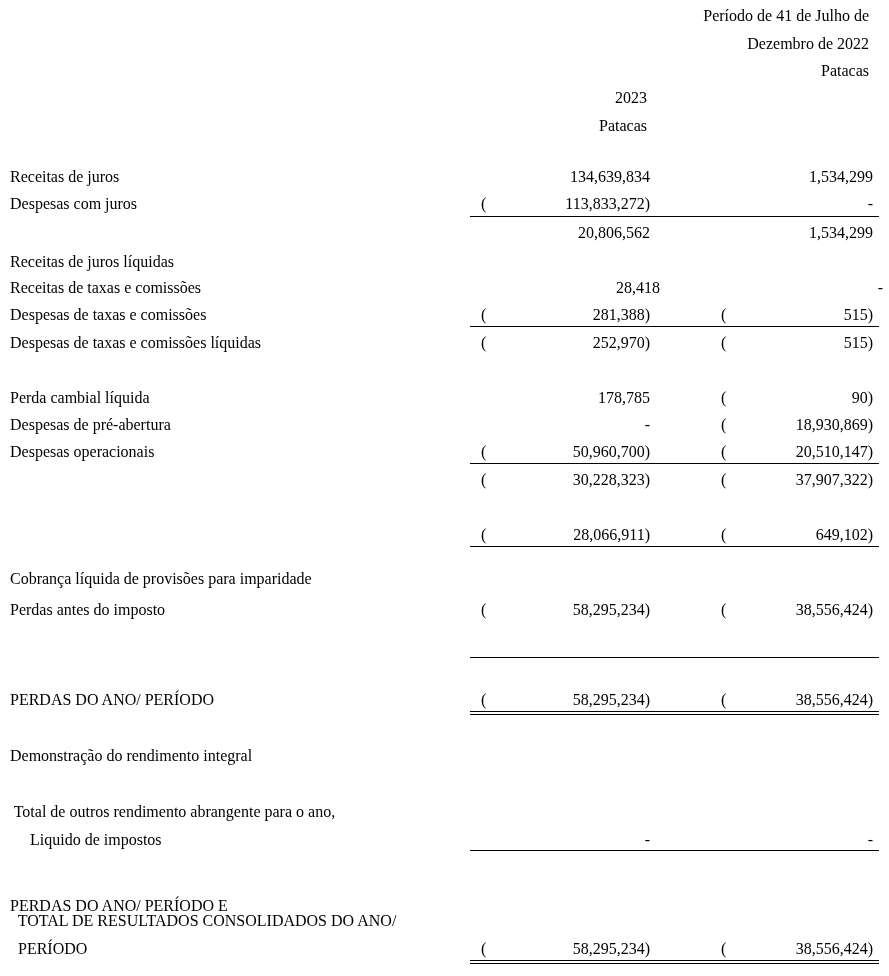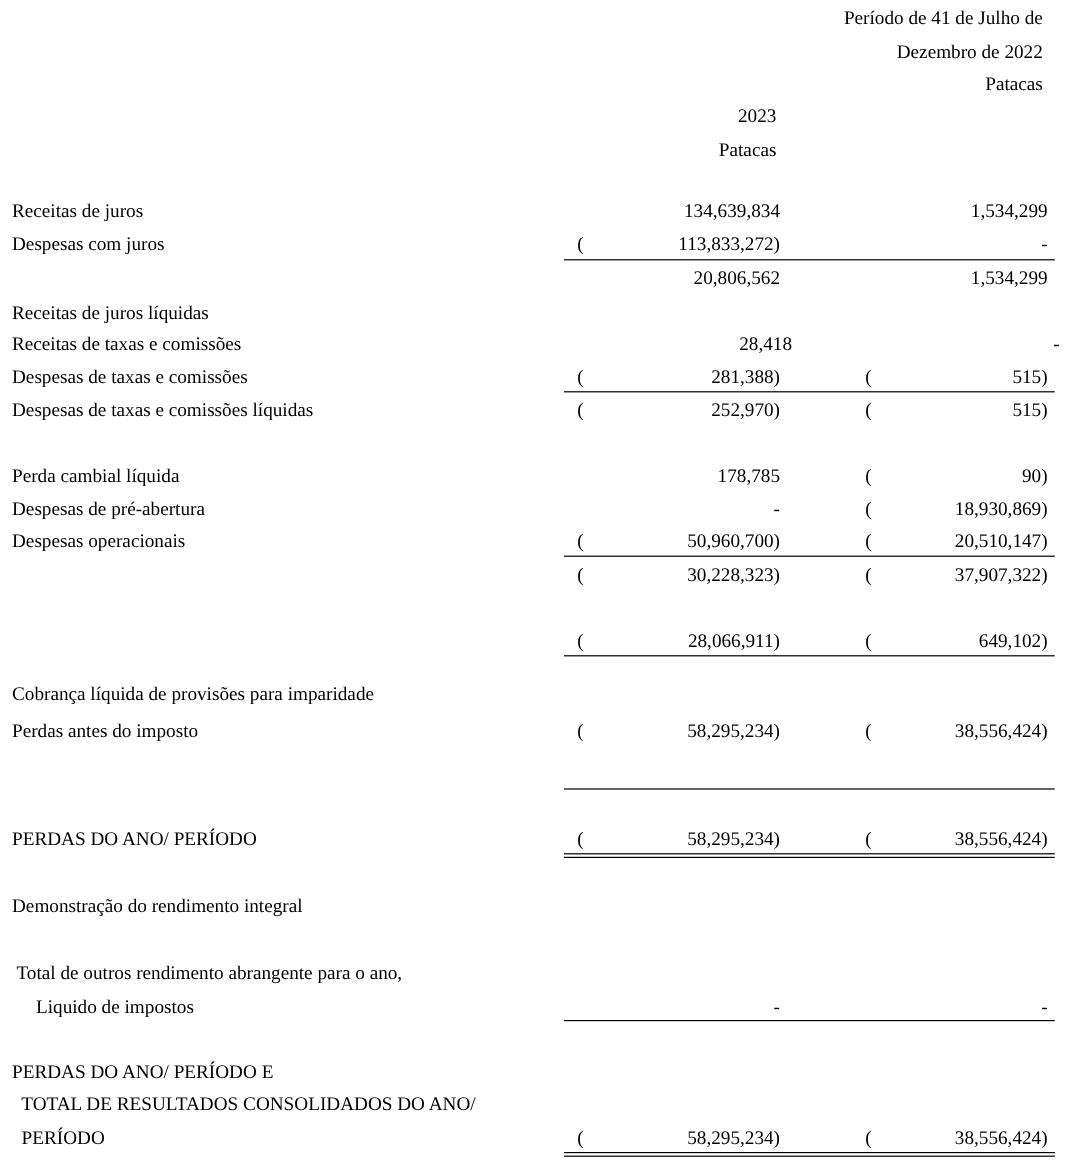--- a/index.html
+++ b/index.html
@@ -140,21 +140,21 @@
       <span class="v2"></span>
     </div>
     <div class="row" style="top: 830px;">
       <span class="lbl" style="white-space: pre;">     Liquido de impostos</span>
       <span class="p1"></span>
       <span class="v1">-</span>
       <span class="p2"></span>
       <span class="v2">-</span>
     </div>
     <div class="row" style="top: 884px;">
-      <span class="lbl" style="white-space: pre;">PERDAS DO ANO/ PERÍODO E</span>
+      <span class="lbl" style="white-space: pre; margin-top: 12px;">PERDAS DO ANO/ PERÍODO E</span>
       <span class="p1"></span>
       <span class="v1"></span>
       <span class="p2"></span>
       <span class="v2"></span>
     </div>
     <div class="row" style="top: 911px;">
       <span class="lbl" style="white-space: pre;">  TOTAL DE RESULTADOS CONSOLIDADOS DO ANO/</span>
       <span class="p1"></span>
       <span class="v1"></span>
       <span class="p2"></span>

